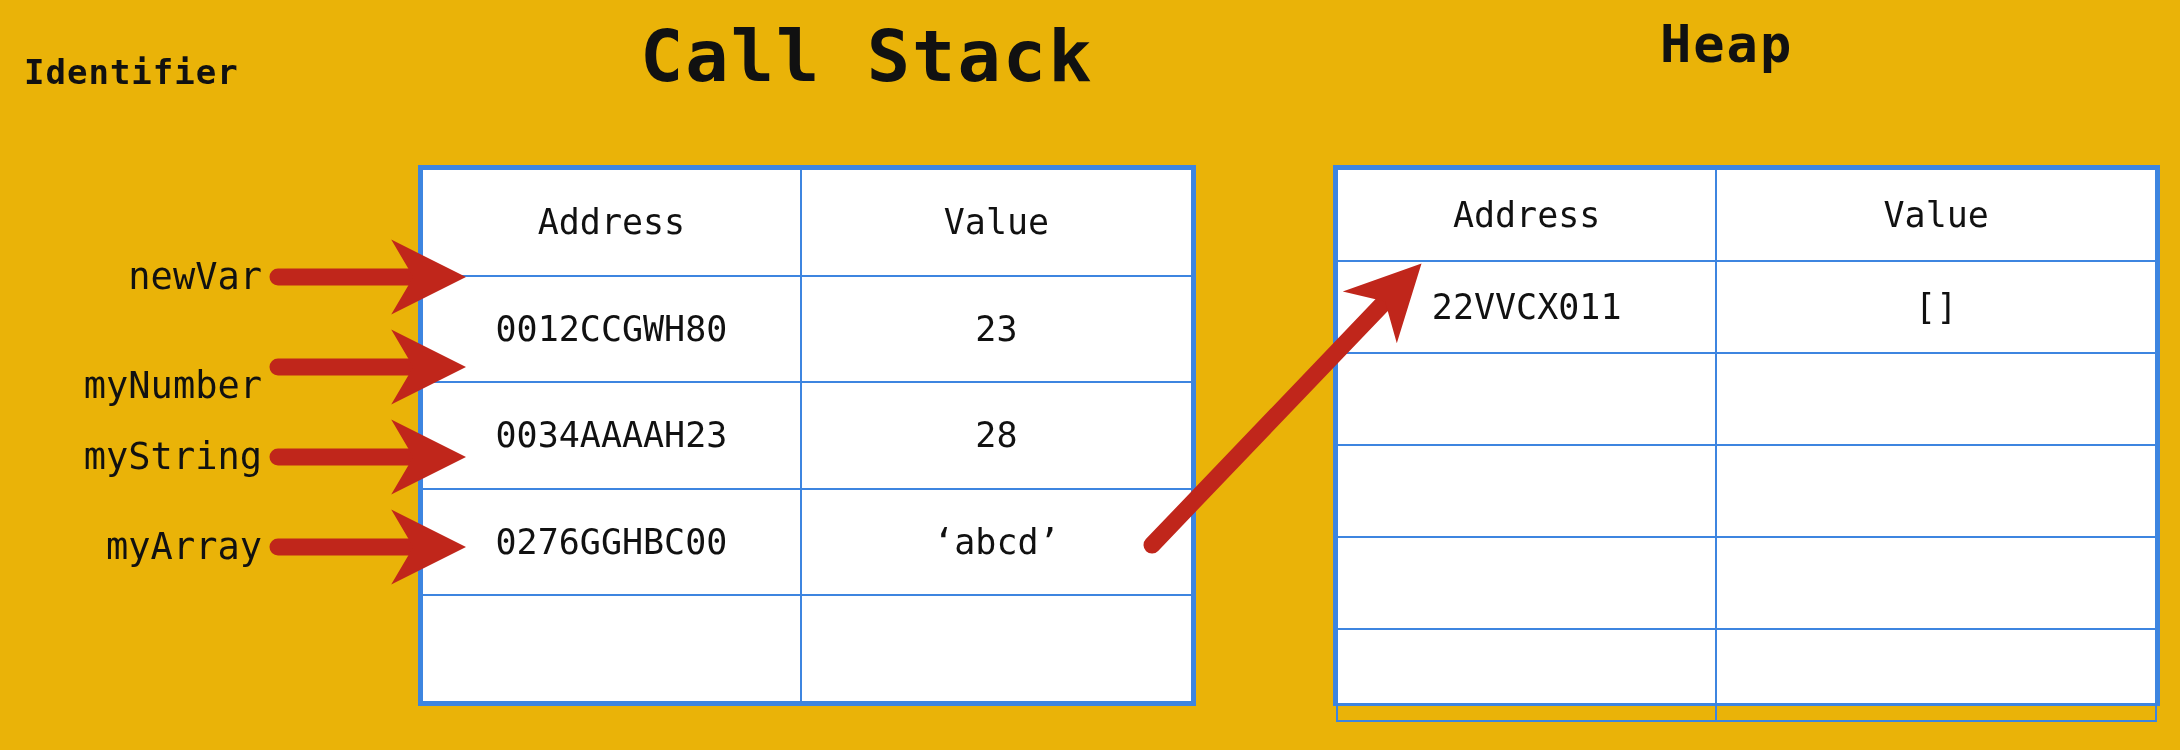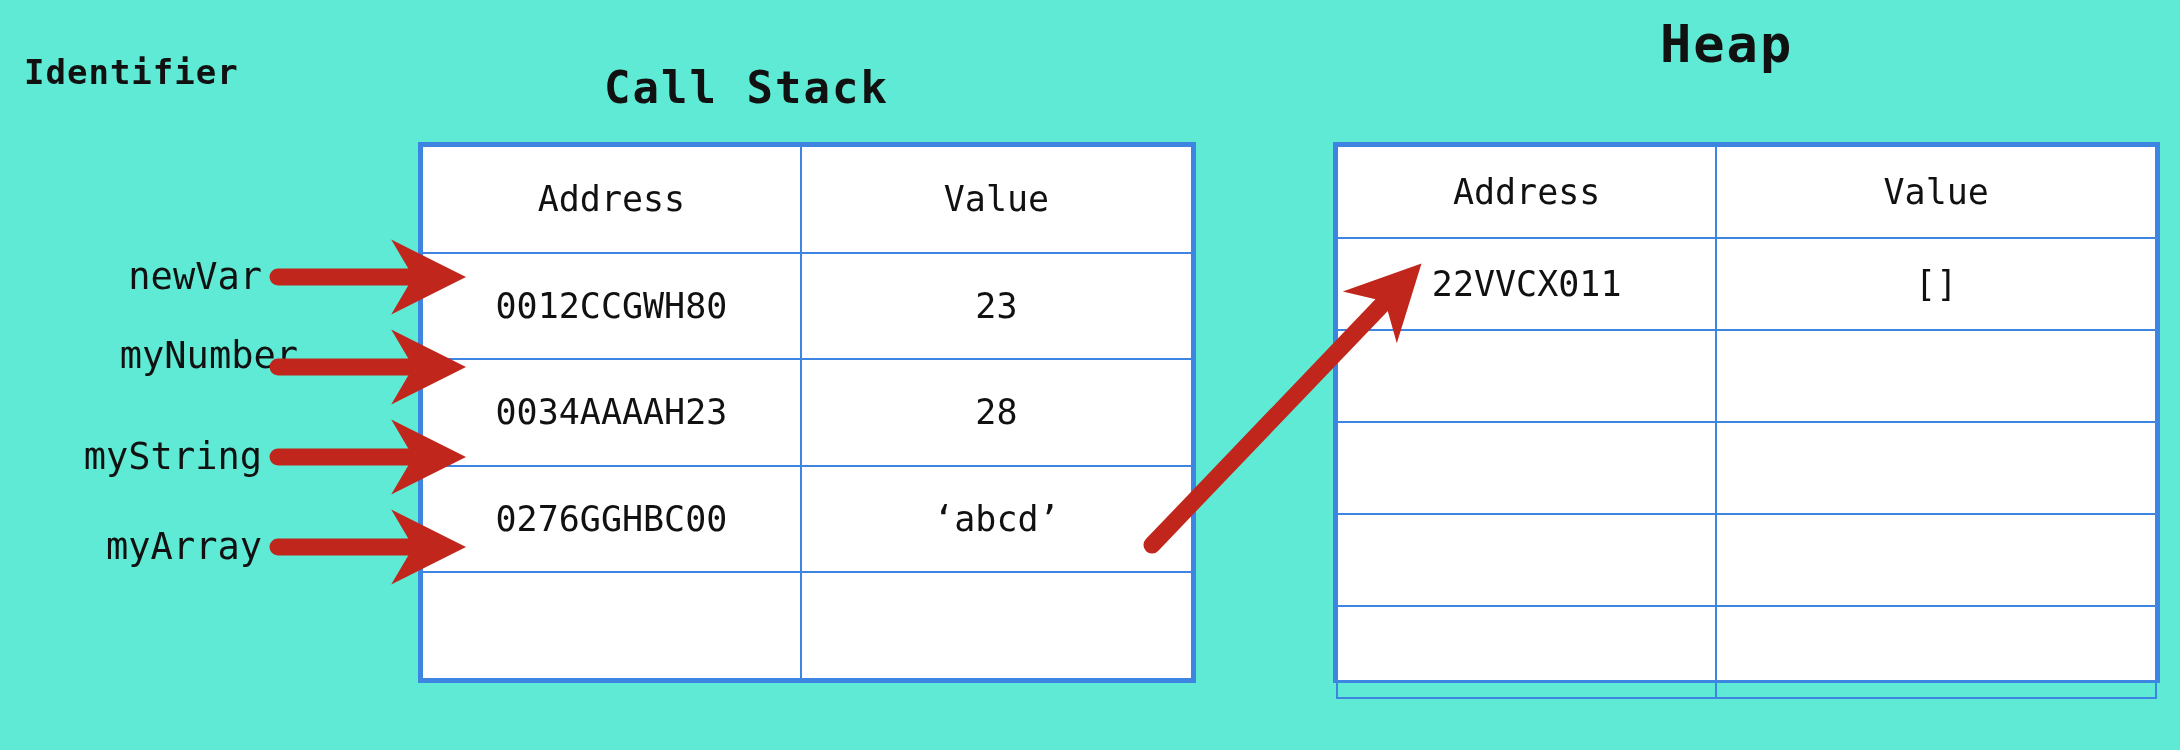--- a/index.html
+++ b/index.html
@@ -4,39 +4,38 @@
 <style>
   html, body {
     margin: 0;
     padding: 0;
     background: #ffffff;
   }
   #canvas {
     position: relative;
     width: 2180px;
     height: 750px;
-    background: #5eead4;
+    background: #eab308;
     font-family: "DejaVu Sans Mono", "Liberation Mono", monospace;
     overflow: hidden;
   }
 
   
   .title {
     position: absolute;
     font-family: "DejaVu Sans Mono", "Liberation Mono", monospace;
     font-weight: bold;
     color: #111111;
     white-space: nowrap;
   }
   #title-callstack {
-    left: 604px;
+    left: 640px;
     top: 14px;
-    font-size: 44px;
+    font-size: 72px;
     letter-spacing: 2px;
-    margin-top: 48px;
   }
   #title-heap {
     left: 1660px;
     top: 14px;
     font-size: 52px;
     letter-spacing: 2px;
   }
   #label-identifier {
     left: 24px;
     top: 52px;
@@ -45,20 +44,21 @@
     letter-spacing: 1px;
   }
 
   
   .mem-table {
     position: absolute;
     border: 3px solid #3d85e0;
     border-collapse: collapse;
     box-sizing: border-box;
     background: #ffffff;
+    margin-top: 23px;
   }
   #table-callstack {
     left: 418px;
     top: 142px;
     width: 778px;
     height: 541px;
   }
   #table-heap {
     left: 1333px;
     top: 142px;
@@ -104,21 +104,21 @@
     white-space: nowrap;
     text-align: center;
   }
   .ident-row {
     position: absolute;
     left: 0;
     width: 262px;
     height: 44px;
   }
   #ident-0 { top: 255px; }
-  #ident-1 { top: 334px; padding-left: 36px; }
+  #ident-1 { top: 364px; }
   #ident-2 { top: 435px; }
   #ident-3 { top: 525px; }
 
   
   .arrow-svg {
     position: absolute;
     left: 0;
     top: 0;
     width: 2180px;
     height: 750px;

